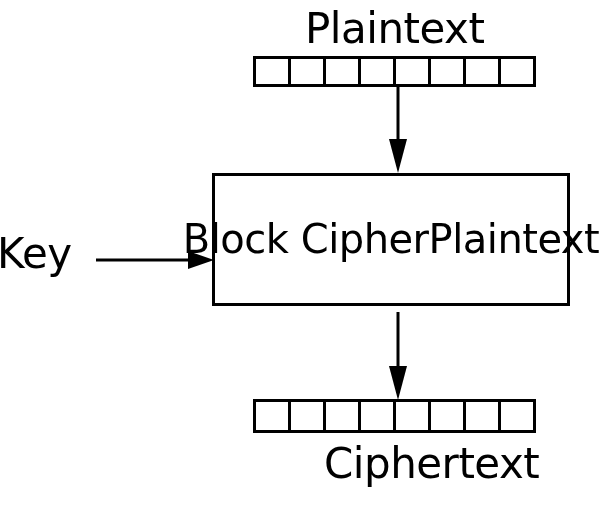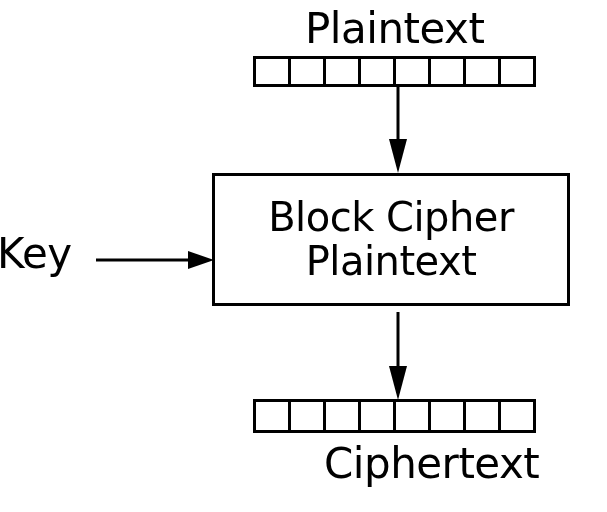--- a/index.html
+++ b/index.html
@@ -77,21 +77,21 @@
   #cipher-box {
     position: absolute;
     box-sizing: border-box;
     left: 212px;
     top: 173px;
     width: 358px;
     height: 133px;
     border: 3px solid #000000;
     background: #ffffff;
     display: flex;
-    flex-direction: column;
+    flex-direction: row;
     align-items: center;
     justify-content: center;
   }
   #cipher-box .box-line {
     font-family: "DejaVu Sans", sans-serif;
     font-size: 40px;
     line-height: 1.08;
     color: #000000;
     white-space: nowrap;
     letter-spacing: -0.5px;

